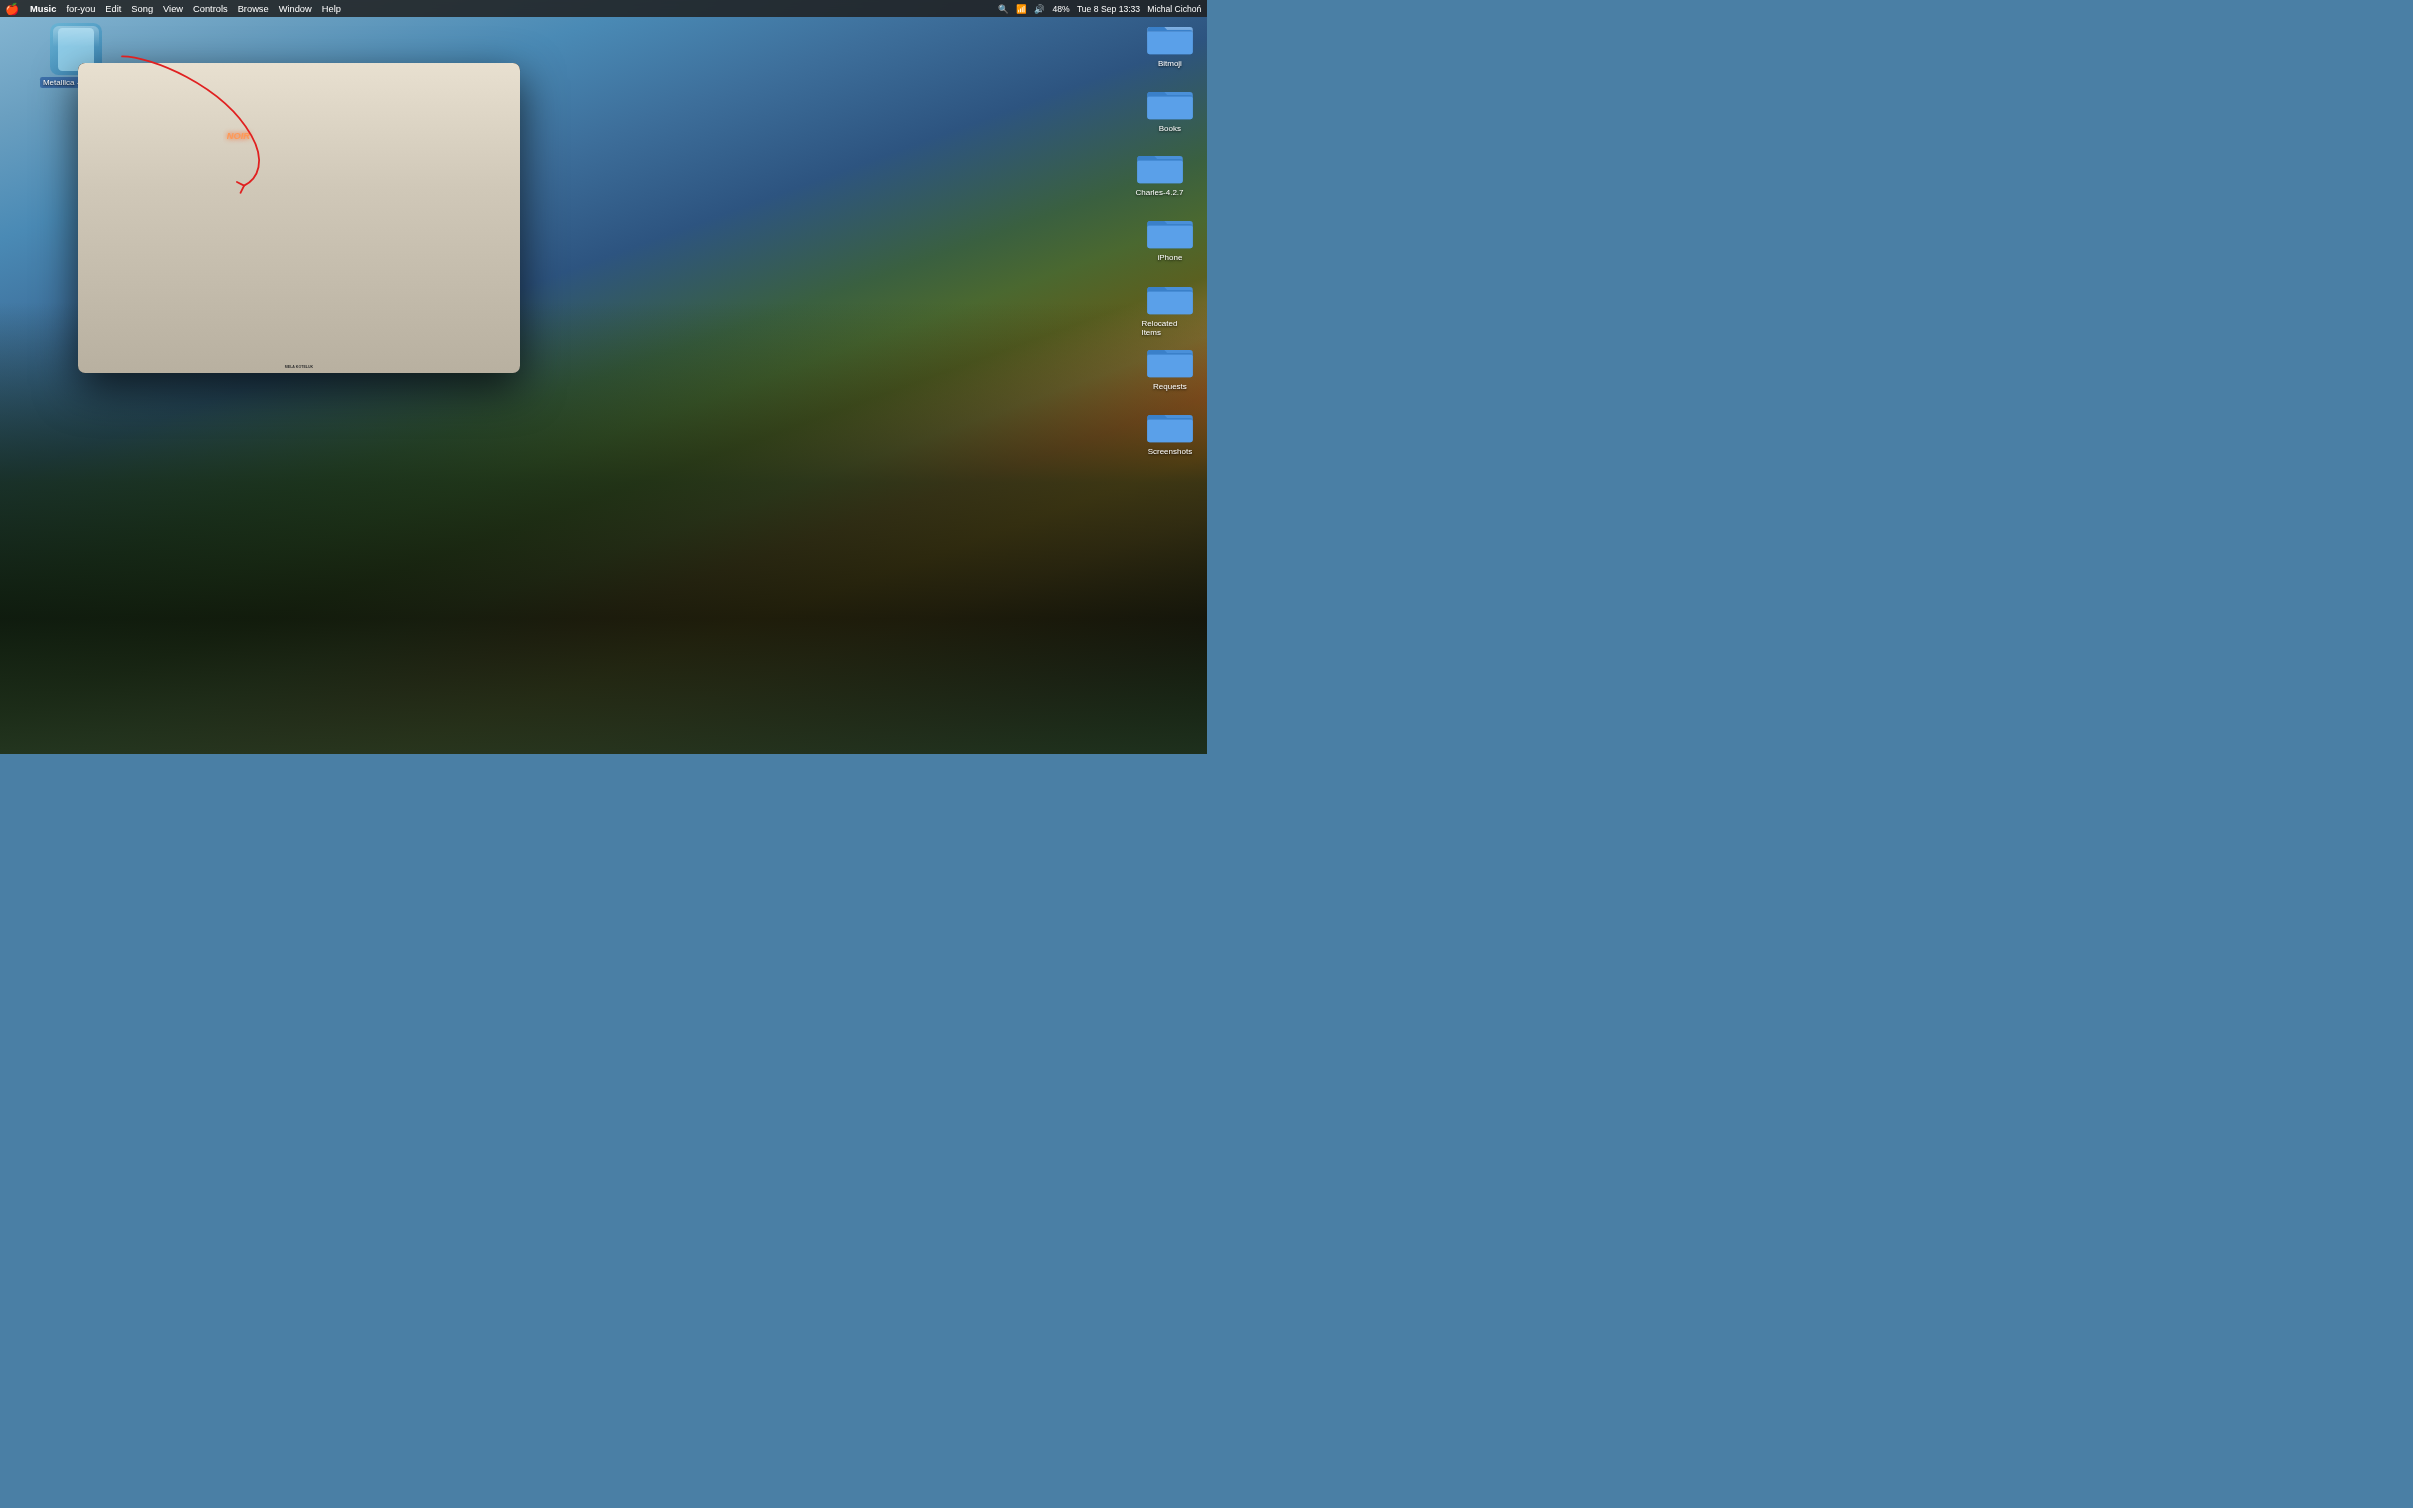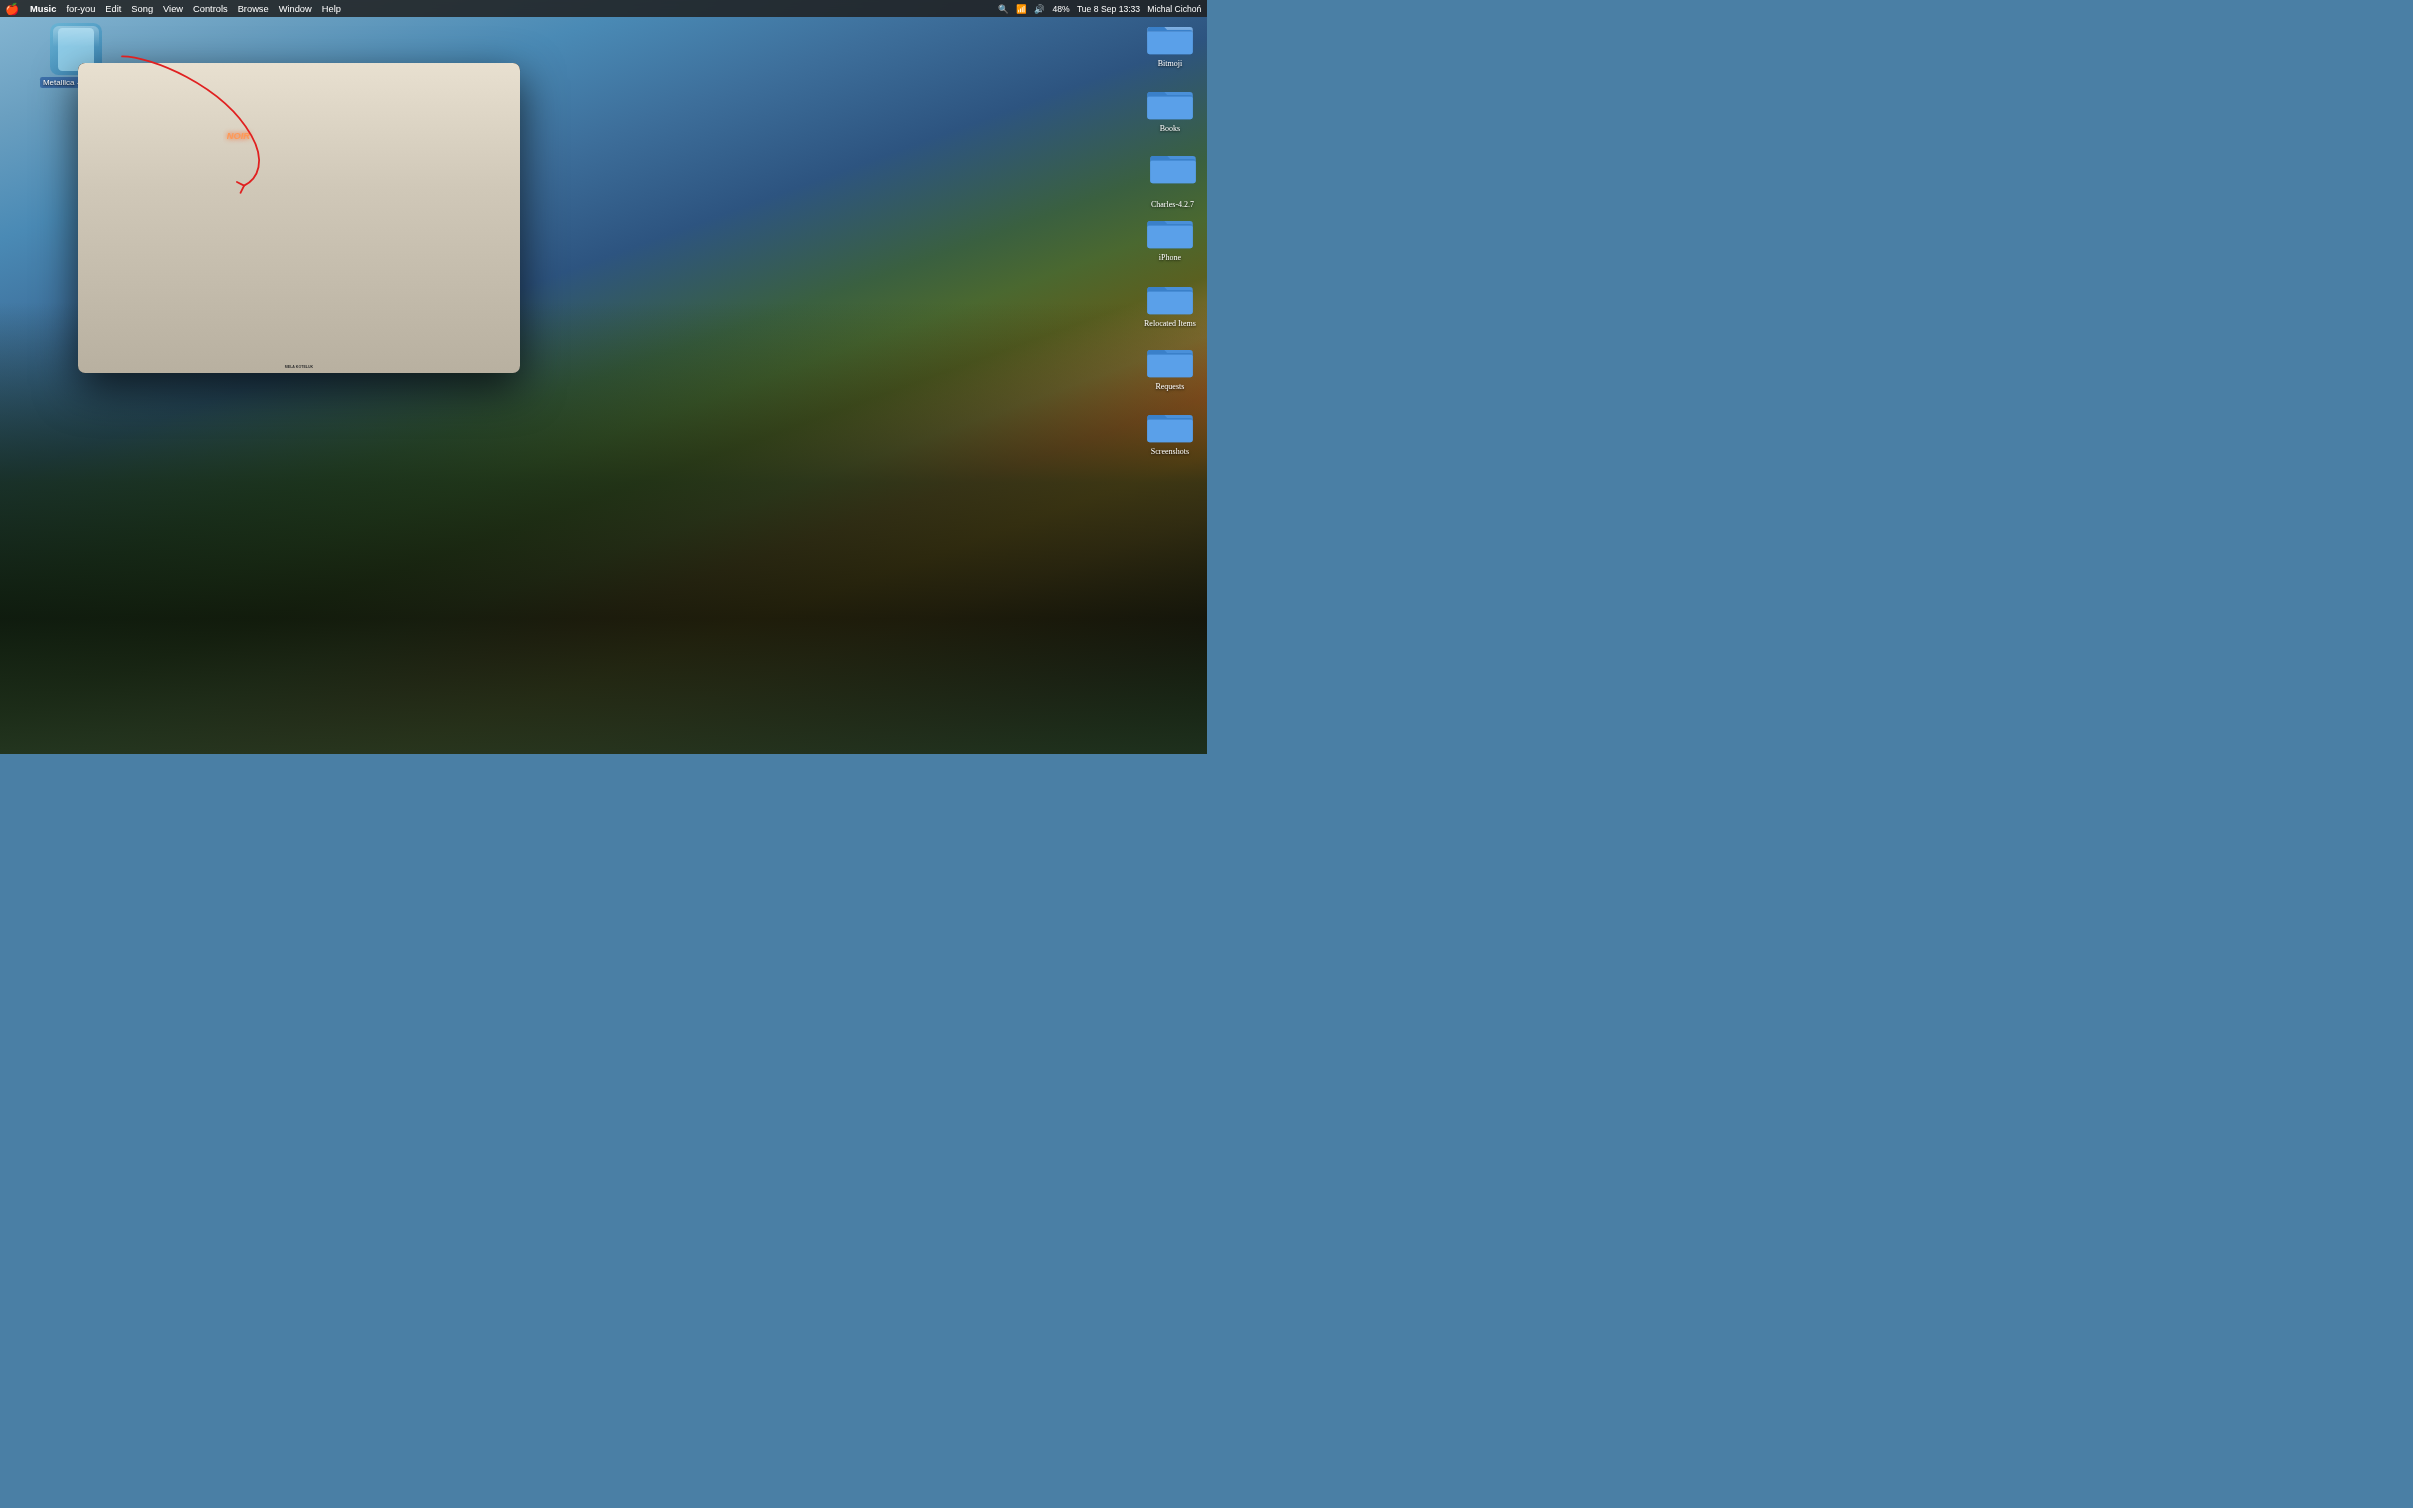--- a/index.html
+++ b/index.html
@@ -74,25 +74,24 @@
       width: 57px;
     }
     .folder-icon {
       width: 46px;
       height: 37px;
       position: relative;
     }
     .desktop-icon-label {
       color: #fff;
       font-size: 8px;
-      text-align: center;
+      text-align: left;
       text-shadow: 0 0.7px 2.2px rgba(0,0,0,0.8);
       margin-top: 2.2px;
       max-width: 57px;
-      font-family: Liberation Serif, serif;
     }
 
     
     .desktop-file {
       position: absolute;
       top: 23px;
       left: 40px;
       display: flex;
       flex-direction: column;
       align-items: center;
@@ -541,21 +540,21 @@
 
 <div class="desktop-icon" style="position:absolute; top:85px; right:8.6px;">
   <svg class="folder-icon" viewBox="0 0 64 52">
     <rect x="0" y="10" width="64" height="38" rx="4" fill="#4a90d9"></rect>
     <rect x="0" y="16" width="64" height="32" rx="3" fill="#5aa0e9"></rect>
     <path d="M 0 16 Q 0 10 4 10 L 24 10 L 28 14 L 60 14 Q 64 14 64 18 L 64 16 Z" fill="#3a80c9"></path>
   </svg>
   <span class="desktop-icon-label">Books</span>
 </div>
 
-<div class="desktop-icon" style="position:absolute; top:149px; right:6px;gap:12px;">
+<div class="desktop-icon" style="position:absolute; top:149px; right:19px;">
   <svg class="folder-icon" viewBox="0 0 64 52">
     <rect x="0" y="10" width="64" height="38" rx="4" fill="#4a90d9"></rect>
     <rect x="0" y="16" width="64" height="32" rx="3" fill="#5aa0e9"></rect>
     <path d="M 0 16 Q 0 10 4 10 L 24 10 L 28 14 L 60 14 Q 64 14 64 18 L 64 16 Z" fill="#3a80c9"></path>
   </svg>
   <span class="desktop-icon-label">Charles-4.2.7</span>
 </div>
 
 <div class="desktop-icon" style="position:absolute; top:214px; right:8.6px;">
   <svg class="folder-icon" viewBox="0 0 64 52">

